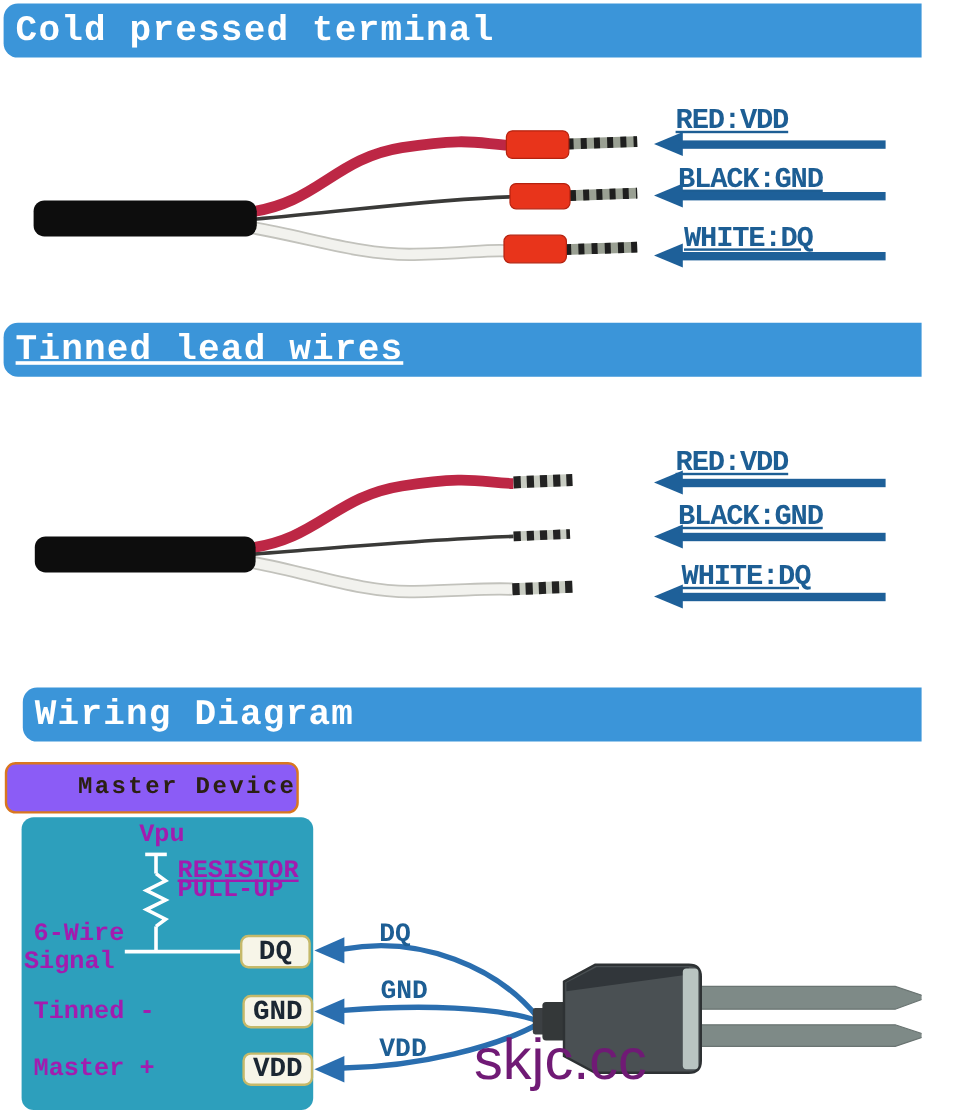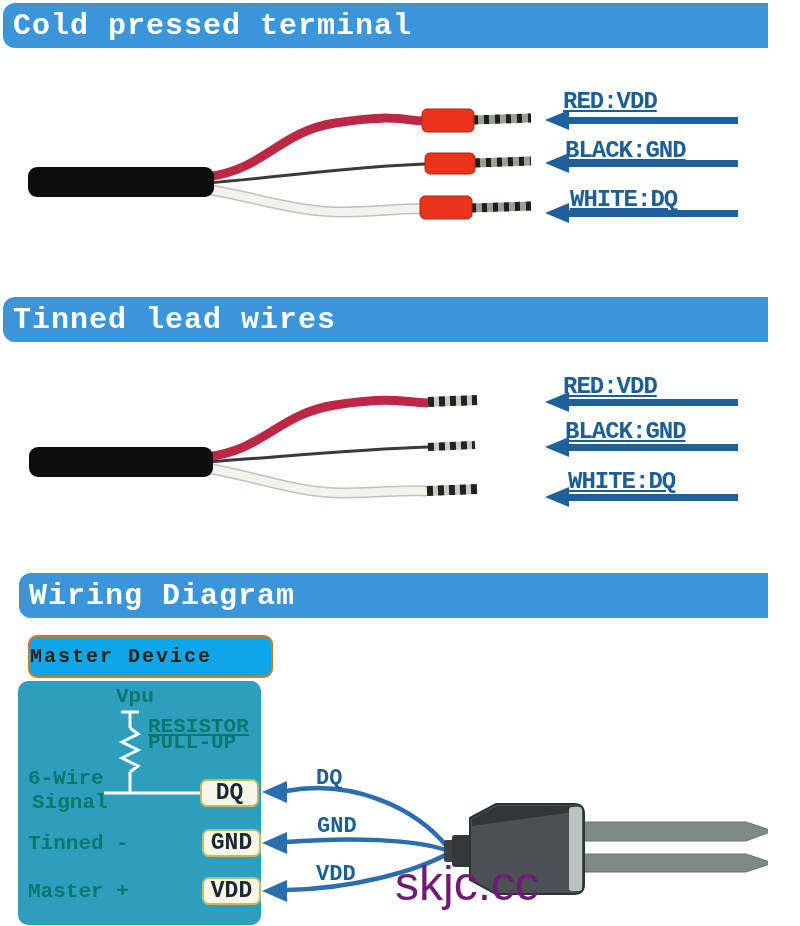--- a/index.html
+++ b/index.html
@@ -8,27 +8,27 @@
   .header-bar{position:absolute;left:3px;width:794px;height:45px;background:#3b95d9;
       border-radius:12px;color:#ffffff;font:bold 30px "Liberation Mono",monospace;
       display:flex;align-items:center;padding-left:10px;box-sizing:border-box;letter-spacing:1px;}
   .wire-label{position:absolute;color:#1d5e94;font:bold 24px "Liberation Mono",monospace;
       letter-spacing:-1px;white-space:pre;text-decoration:underline;}
   .arrow{position:absolute;width:193px;height:20px;}
   .arrow .shaft{position:absolute;left:20px;right:0;top:7px;height:7px;background:#1e6099;}
   .arrow .head{position:absolute;left:0;top:0;width:0;height:0;
       border-top:10px solid transparent;border-bottom:10px solid transparent;
       border-right:24px solid #1e6099;}
-  .master-box{position:absolute;left:28px;top:635px;width:245px;height:43px;background:#0ea5e9;
+  .master-box{position:absolute;left:4px;top:635px;width:245px;height:43px;background:#8b5cf6;
       border:2px solid #d9771f;border-radius:9px;box-sizing:border-box;
-      display:flex;align-items:center;justify-content:flex-start;
+      display:flex;align-items:center;justify-content:flex-end;
       color:#2b2013;font:bold 20px "Liberation Mono",monospace;letter-spacing:2px;}
   .teal-box{position:absolute;left:18px;top:681px;width:243px;height:244px;background:#2d9fbc;
       border-radius:10px;}
-  .teal-label{position:absolute;color:#0f766e;font:bold 21px "Liberation Mono",monospace;white-space:pre;}
+  .teal-label{position:absolute;color:#a21caf;font:bold 21px "Liberation Mono",monospace;white-space:pre;}
   .terminal-box{position:absolute;width:59px;height:28px;background:#f7f5e8;
       border:2px solid #c5b96a;border-radius:7px;box-sizing:border-box;
       display:flex;align-items:center;justify-content:center;
       color:#1b2733;font:bold 23px "Liberation Mono",monospace;}
   .curve-label{position:absolute;color:#1d5e94;font:bold 22px "Liberation Mono",monospace;}
   .watermark{position:absolute;left:395px;top:856px;color:#701a75;
       font:400 48px "Liberation Sans",sans-serif;letter-spacing:0px;}
   svg{position:absolute;}
 </style>
 </head>
@@ -78,21 +78,21 @@
     <div class="head"></div>
       <div class="shaft"></div>
   </div>
 
   <div class="wire-label" style="left:570px;top:186px;">WHITE:DQ</div>
   <div class="arrow" style="left:545px;top:203px;">
     <div class="head"></div>
       <div class="shaft"></div>
   </div>
 
-  <div class="header-bar" style="top:297px;">
+  <div class="header-bar" style="top:269px;text-decoration:underline;">
     <span>Tinned lead wires</span>
   </div>
 
   <svg style="left:20px;top:360px;" width="520" height="160" viewBox="20 360 520 160">
     <path d="M 206 468 C 255 476, 300 494, 345 493 S 405 490, 427 491" fill="none" stroke="#c2c2bc" stroke-width="11"></path>
     <path d="M 206 468 C 255 476, 300 494, 345 493 S 405 490, 427 491" fill="none" stroke="#f2f2ee" stroke-width="8"></path>
     <path d="M 206 457 C 265 450, 278 414, 335 405 S 400 402, 428 403" fill="none" stroke="#bd2745" stroke-width="9"></path>
     <path d="M 208 462 C 290 456, 360 449, 428 447" fill="none" stroke="#3a3a38" stroke-width="3"></path>
     <rect x="29" y="447" width="184" height="30" rx="9" fill="#0d0d0d"></rect>
     <g>
@@ -130,21 +130,21 @@
   <div class="master-box">
     <span>Master Device</span>
   </div>
 
   <div class="teal-box"></div>
 
   <div class="teal-label" style="left:116px;top:685px;">Vpu</div>
   <div class="teal-label" style="left:148px;top:731px;">PULL-UP</div>
   <div class="teal-label" style="left:148px;top:715px;text-decoration:underline;">RESISTOR</div>
   <div class="teal-label" style="left:28px;top:767px;">6-Wire</div>
-  <div class="teal-label" style="left:32px;top:791px;text-align:center;">Signal</div>
+  <div class="teal-label" style="left:20px;top:791px;text-align:center;">Signal</div>
   <div class="teal-label" style="left:28px;top:832px;">Tinned -</div>
   <div class="teal-label" style="left:28px;top:880px;">Master +</div>
 
   <svg style="left:0px;top:620px;" width="800" height="306" viewBox="0 620 800 306">
     <g stroke="#ffffff" stroke-width="3" fill="none">
       <path d="M 121 712 L 139 712"></path>
       <path d="M 130 712 L 130 728"></path>
       <path d="M 130 728 L 138 734 L 122 742 L 138 750 L 122 758 L 138 766 L 130 772"></path>
       <path d="M 130 772 L 130 793"></path>
       <path d="M 104 793 L 200 793"></path>

